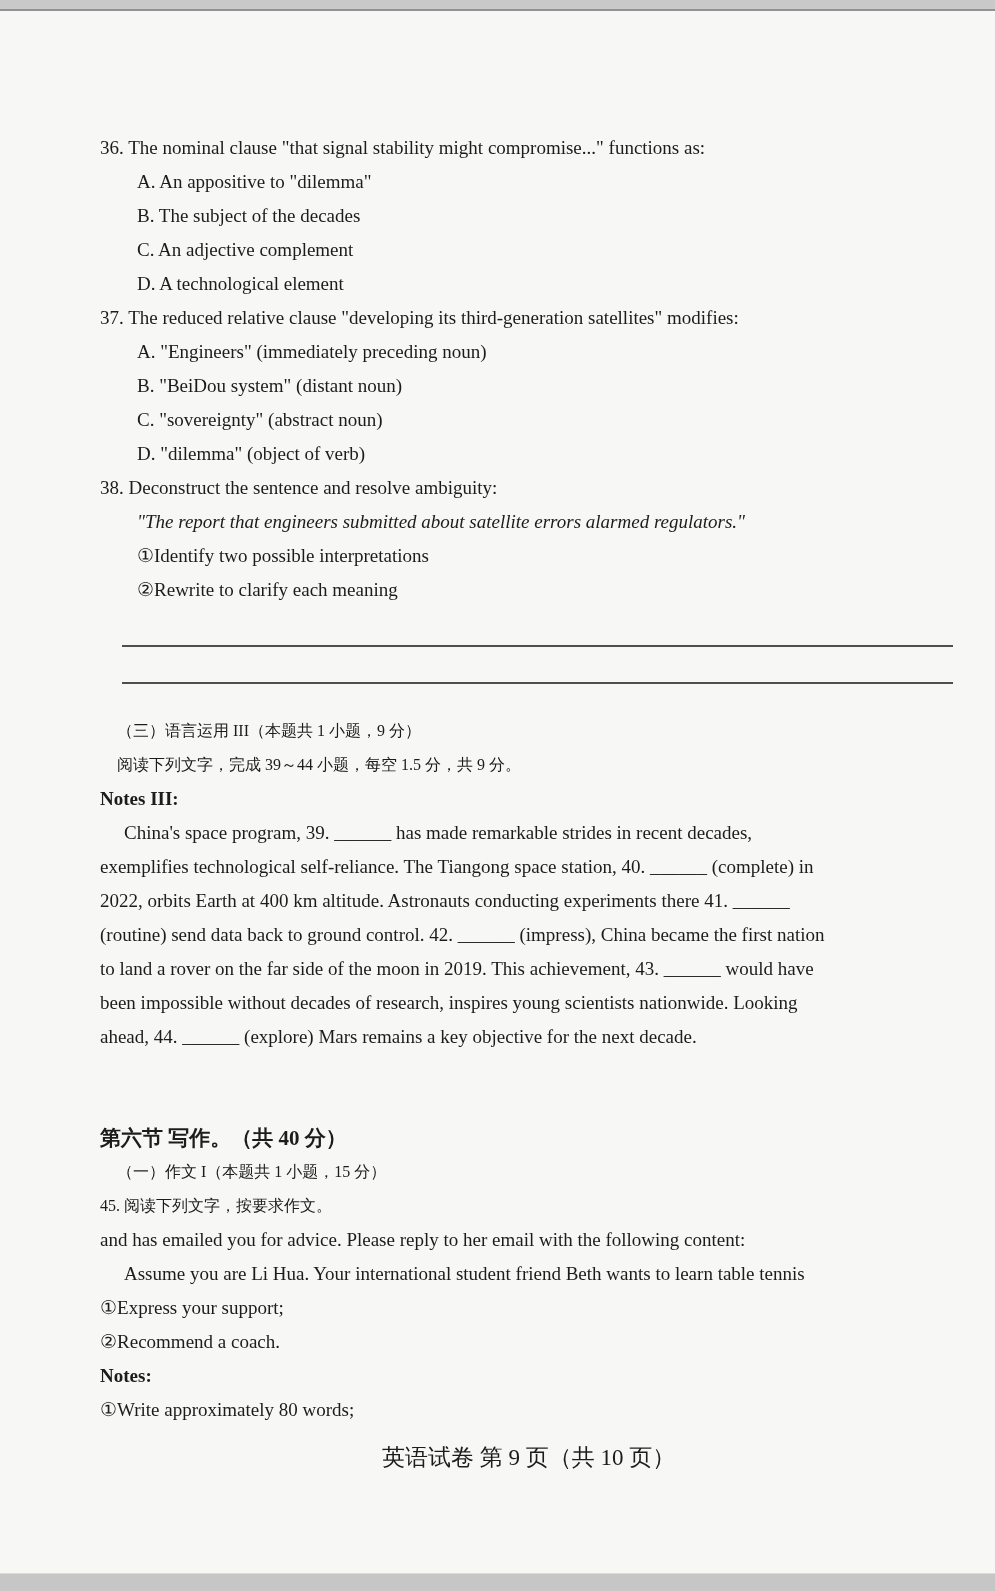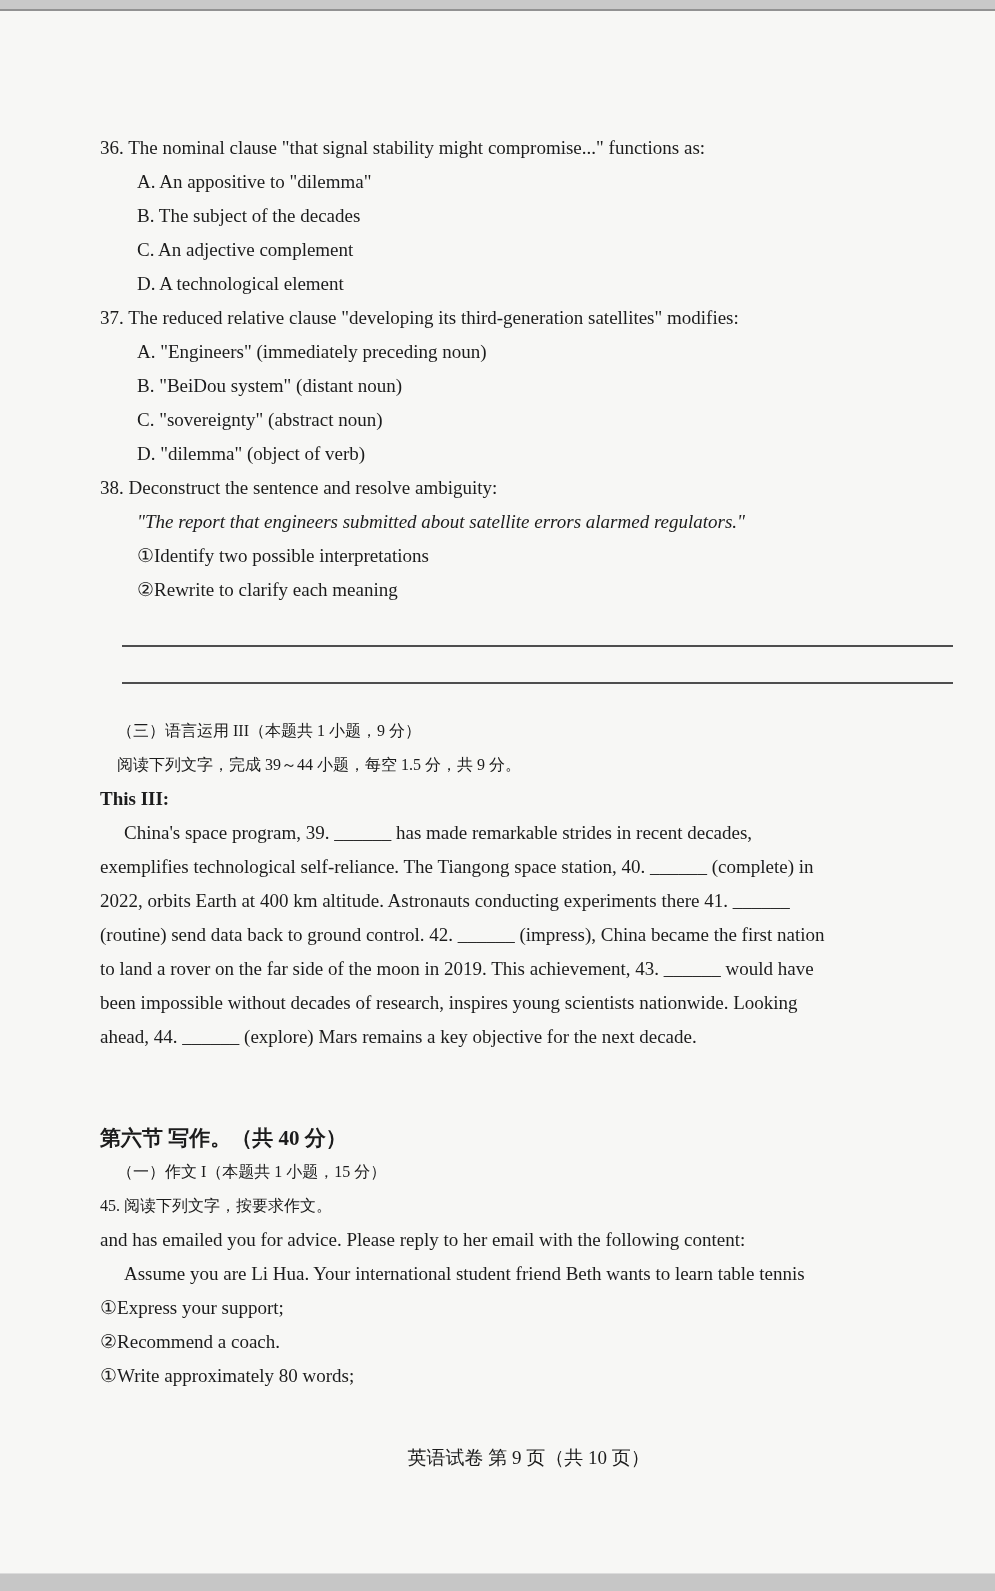--- a/index.html
+++ b/index.html
@@ -43,21 +43,21 @@
   .al-2 { margin-top: 35px; }
   .cjk { font-size: 16px; }
   .indent-cjk { margin-left: 17px; }
   .sec3-heading { margin-top: 30px; }
   .bold { font-weight: bold; }
   .p-first { text-indent: 24px; }
   .sec6-heading { margin-top: 67px; font-weight: bold; font-size: 21px; }
   .footer {
     position: absolute; top: 1441px; left: 100px; right: 38px;
     text-align: center;
-    font-size: 19px;
+    font-size: 23px;
     line-height: 34px;
     white-space: nowrap;
   }
 </style>
 </head>
 <body>
 
 <div class="page">
   <div class="top-bar"></div>
 
@@ -85,38 +85,39 @@
       <div class="line task">①Identify two possible interpretations</div>
       <div class="line task">②Rewrite to clarify each meaning</div>
     </div>
 
     <div class="answer-line al-1"></div>
     <div class="answer-line al-2"></div>
 
     <div>
       <div class="line cjk indent-cjk sec3-heading">（三）语言运用 III（本题共 1 小题，9 分）</div>
       <div class="line cjk indent-cjk">阅读下列文字，完成 39～44 小题，每空 1.5 分，共 9 分。</div>
-      <div class="line bold">This III:</div>
+      <div class="line bold">Notes III:</div>
       <div class="line p-first">China's space program, 39. ______ has made remarkable strides in recent decades,</div>
       <div class="line">exemplifies technological self-reliance. The Tiangong space station, 40. ______ (complete) in</div>
       <div class="line">2022, orbits Earth at 400 km altitude. Astronauts conducting experiments there 41. ______</div>
       <div class="line">(routine) send data back to ground control. 42. ______ (impress), China became the first nation</div>
       <div class="line">to land a rover on the far side of the moon in 2019. This achievement, 43. ______ would have</div>
       <div class="line">been impossible without decades of research, inspires young scientists nationwide. Looking</div>
       <div class="line">ahead, 44. ______ (explore) Mars remains a key objective for the next decade.</div>
     </div>
 
     <div>
       <div class="line cjk sec6-heading">第六节 写作。（共 40 分）</div>
       <div class="line cjk indent-cjk">（一）作文 I（本题共 1 小题，15 分）</div>
       <div class="line cjk">45. 阅读下列文字，按要求作文。</div>
       <div class="line">and has emailed you for advice. Please reply to her email with the following content:</div>
       <div class="line p-first">Assume you are Li Hua. Your international student friend Beth wants to learn table tennis</div>
       <div class="line">①Express your support;</div>
       <div class="line">②Recommend a coach.</div>
+      <div class="line bold">Notes:</div>
       <div class="line">①Write approximately 80 words;</div>
     </div>
 
   </div>
 
   <div class="footer">英语试卷 第 9 页（共 10 页）</div>
 
   <div class="bottom-bar"></div>
 </div>
 

